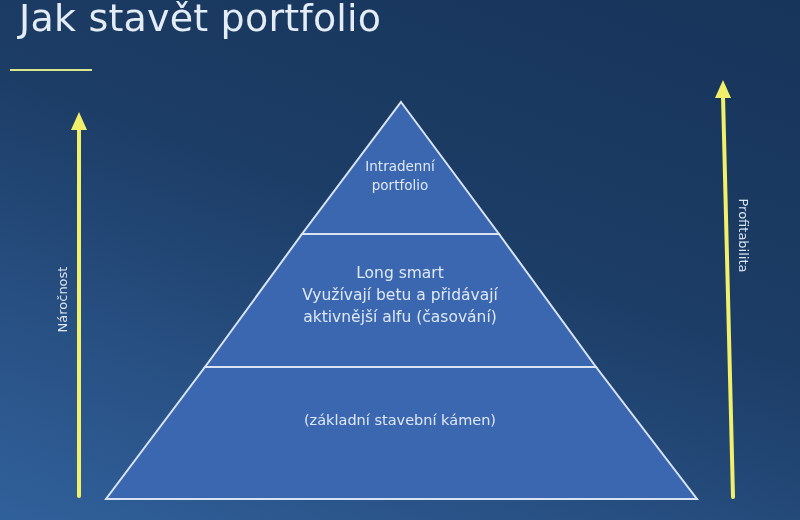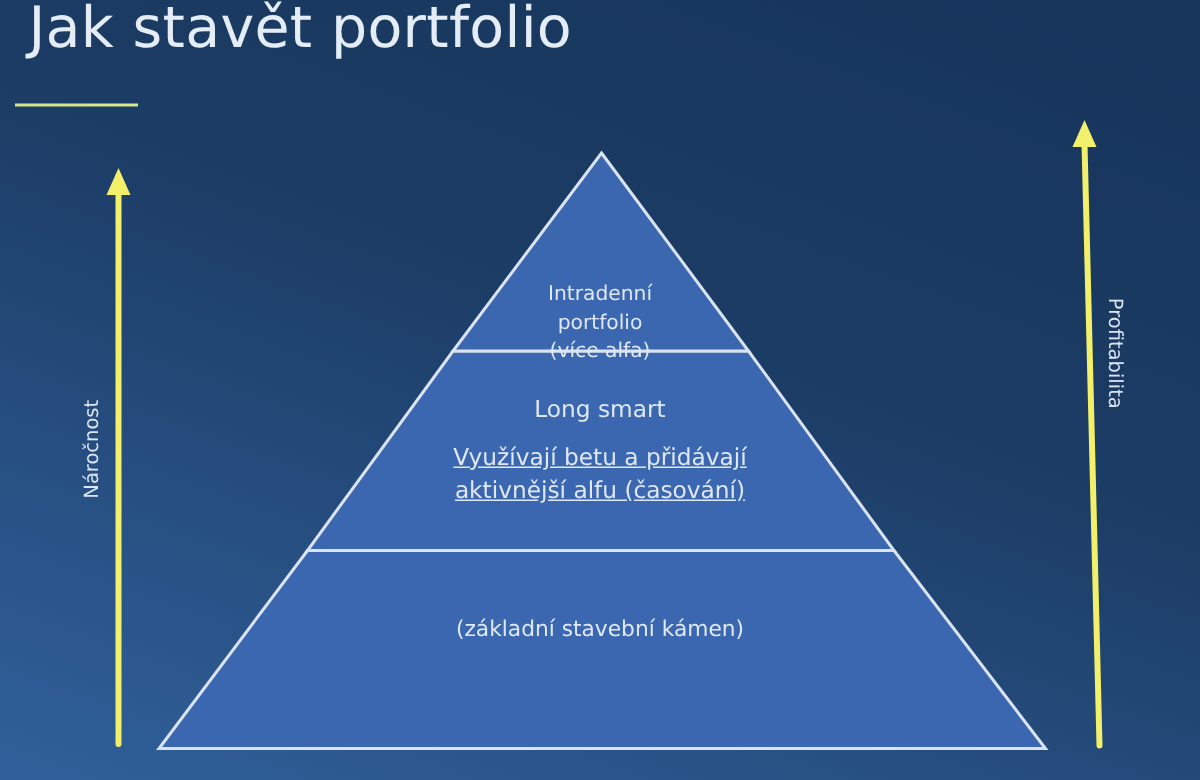--- a/index.html
+++ b/index.html
@@ -17,23 +17,23 @@
   .title-rule {
     position: absolute; left: 10px; top: 69px; width: 82px; height: 2px;
     background: #d8e68c;
   }
   svg.diagram { position: absolute; left: 0; top: 0; }
   .tier-text {
     position: absolute; text-align: center; color: #dfe8f6;
     font-family: "DejaVu Sans", "Liberation Sans", sans-serif;
     white-space: nowrap;
   }
-  .tier-top { left: 320px; width: 160px; top: 157px; font-size: 13.5px; line-height: 19px; margin-top: 30px; }
+  .tier-top { left: 320px; width: 160px; top: 157px; font-size: 13.5px; line-height: 19px; }
   .tier-mid { left: 230px; width: 340px; top: 262px; font-size: 15.5px; line-height: 22px; }
-  .tier-mid .sub { margin-top: 10px; display: block; text-decoration: underline; }
+  .tier-mid .sub { display: block; }
   .tier-bot { left: 200px; width: 400px; top: 410px; }
   .tier-bot .main { display: block; font-size: 17.5px; line-height: 24px; }
   .tier-bot .sub { display: block; font-size: 14.5px; line-height: 20px; }
   .axis-label {
     position: absolute; color: #dbe5f4; font-size: 13px;
     font-family: "DejaVu Sans", "Liberation Sans", sans-serif;
     white-space: nowrap; transform-origin: center center;
   }
   .axis-left { left: 22px; top: 292px; width: 80px; text-align: center; transform: rotate(-90deg); }
   .axis-right { left: 703px; top: 228px; width: 80px; text-align: center; transform: rotate(90deg); }
@@ -59,21 +59,20 @@
 
   <g>
     <line x1="733" y1="497" x2="723" y2="96" stroke="#f2f06a" stroke-width="4" stroke-linecap="round"></line>
     <polygon points="723,80 715,98 731,98" fill="#f2f06a"></polygon>
   </g>
 </svg>
 
 <div class="tier-text tier-top">
   <div>Intradenní</div>
   <div>portfolio</div>
-  <div>(více alfa)</div>
 </div>
 
 <div class="tier-text tier-mid">
   <span style="display:block;">Long smart</span>
   <span class="sub">
     <span style="display:block;">Využívají betu a přidávají</span>
     <span style="display:block;">aktivnější alfu (časování)</span>
   </span>
 </div>
 

